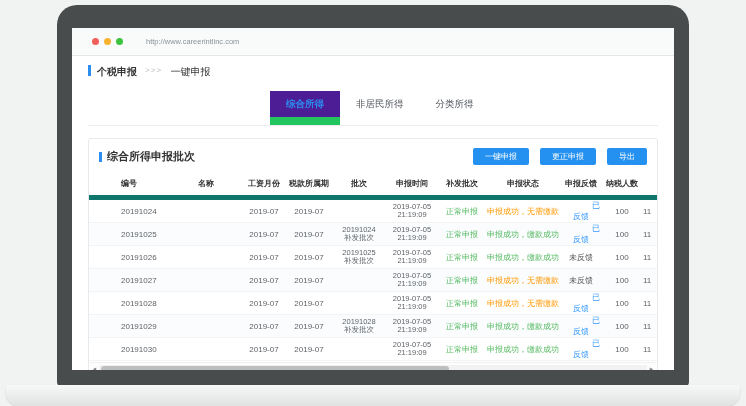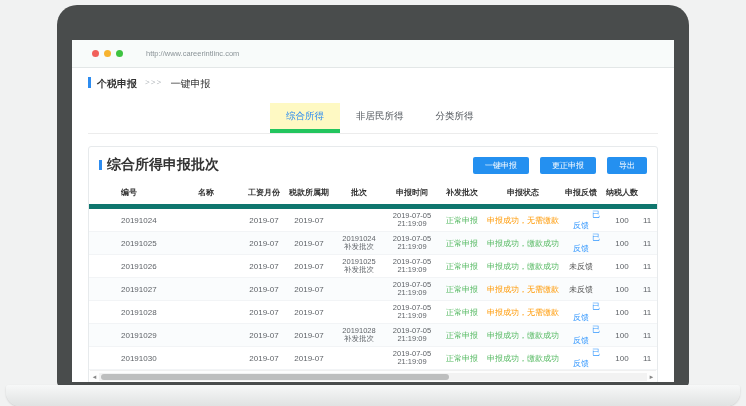--- a/index.html
+++ b/index.html
@@ -7,45 +7,45 @@
     width:746px;height:406px;position:relative;overflow:hidden;
     background:#f1f2f2;
     font-family:"Liberation Sans","DejaVu Sans",sans-serif;
   }
   
   .bezel{position:absolute;left:57px;top:5px;width:632px;height:382px;
     background:#494c4c;border-radius:20px 20px 5px 5px;}
   .base{position:absolute;left:6px;top:385px;width:734px;height:21px;
     background:linear-gradient(#f7f8f8,#e0e2e2);
     border-radius:3px 3px 14px 14px;box-shadow:0 1px 2px rgba(0,0,0,.15);}
-  .screen{position:absolute;left:72px;top:40px;width:602px;height:342px;
+  .screen{position:absolute;left:72px;top:28px;width:602px;height:342px;
     background:#fff;overflow:hidden;}
   
   .browser-bar{height:28px;background:#f8fbfa;border-bottom:1px solid #e3e7e7;
     display:flex;align-items:center;padding-left:20px;box-sizing:border-box;}
   .dot{width:7px;height:7px;border-radius:50%;margin-right:5px;flex:none;}
   .dot-red{background:#f1605a}.dot-yellow{background:#f7b32f}.dot-green{background:#3ec340}
   .url{margin-left:18px;font-size:7.5px;color:#8b9498;}
   
   .title-row{display:flex;align-items:flex-start;margin:9px 0 0 16px;font-family:Liberation Serif, serif;}
   .accent{width:3px;height:11px;background:#2d8cf0;margin-right:6px;flex:none;}
   .page-title{font-size:10px;font-weight:bold;color:#333;}
   .crumb-sep{margin:0 8px;color:#9aa0a6;font-size:8.5px;letter-spacing:1px;}
   .crumb-sub{font-size:10px;color:#333;}
   
   .tabs-row{display:flex;margin:12px 16px 0;border-bottom:1px solid #ececec;padding-left:182px;}
   .tab{font-size:9.5px;color:#51565c;padding:7px 16px 6px;cursor:pointer;border-bottom:2px solid transparent;}
-  .tab.active{color:#2d8cf0;background:#fef9c3;border-bottom:4px solid #22c55e;font-weight:normal;}
+  .tab.active{color:#2d8cf0;background:#4c1d95;border-bottom:8px solid #22c55e;font-weight:bold;}
   
   .panel{margin:12px 16px 0;border:1px solid #e7eaec;border-radius:3px;height:238px;
     box-sizing:border-box;overflow:hidden;position:relative;background:#fff;}
   .panel-header{display:flex;align-items:center;justify-content:space-between;padding:9px 10px 7px;}
   .panel-title-wrap{display:flex;align-items:center;}
   .panel-accent{width:3px;height:10px;background:#2d8cf0;margin-right:5px;flex:none;}
-  .panel-title{font-size:14px;font-weight:bold;color:#333;}
+  .panel-title{font-size:11px;font-weight:bold;color:#333;}
   .panel-buttons{display:flex;}
   .btn{background:#2490f0;color:#fff;font-size:8px;padding:3px 12px;border-radius:2px;
     margin-left:11px;cursor:pointer;flex:none;}
   
   .table{width:600px;}
   .tr{display:flex;align-items:center;height:22px;border-bottom:1px solid #f2f4f6;padding-left:6px;}
   .tr.head{height:23px;border-bottom:5px solid #0f766e;}
   .tr.even{background:#fafcfd;}
   .th{font-weight:bold;color:#333;font-size:8px;text-align:center;}
   .td{color:#5f6368;font-size:8px;text-align:center;}

